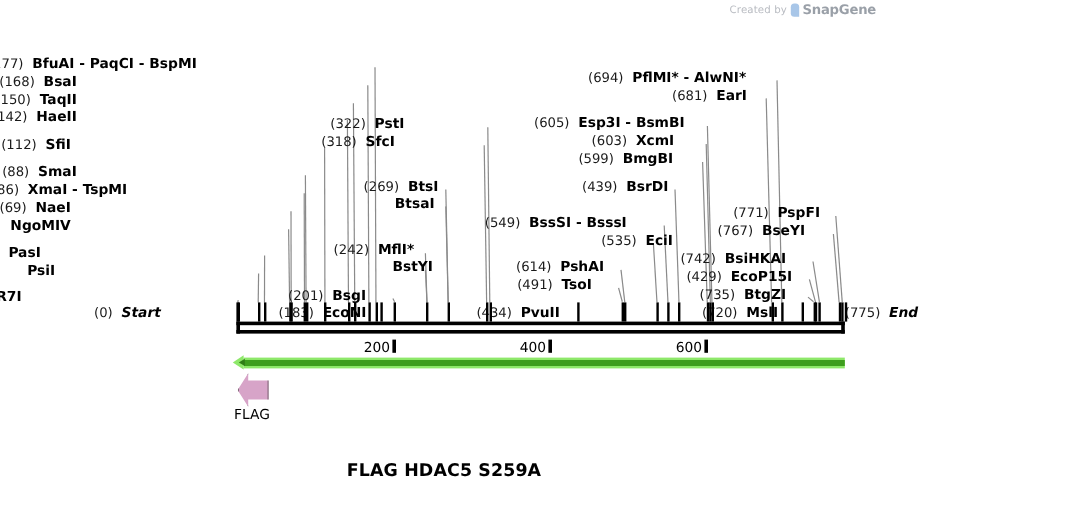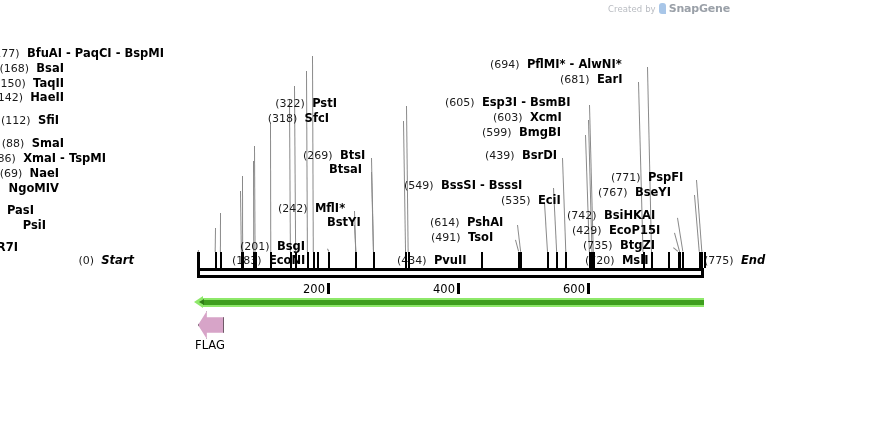--- a/index.html
+++ b/index.html
@@ -227,15 +227,16 @@
   <div class="backbone bb-bot" id="bbBot" style="left: 193px; top: 275px; width: 507px;"></div>
 
   <div class="feat-halo" id="featHalo" style="left: 199px; top: 298px; width: 501px;"></div>
   <div class="feat-line" id="featLine" style="left: 199px; top: 300px; width: 501px;"></div>
   <div class="feat-arrowhead" id="featHead" style="left: 190px; top: 296px;"></div>
   <div class="feat-arrowhead-in" id="featHeadIn" style="left: 195px; top: 299px;"></div>
 
   <div class="flag-arrow" id="flagArrow" style="left: 194px; top: 311px;"></div>
   <div class="flag-label" id="flagLabel" style="left: 206px; top: 338px;">FLAG</div>
 
+  <div class="title" style="top:385px;">FLAG HDAC5 S259A</div>
 <div class="bb-cap" style="left: 193px; top: 268px; height: 10px;"></div>
     <div class="bb-cap" style="left: 697px; top: 268px; height: 10px;"></div>
   </div>
 
 </body></html>

